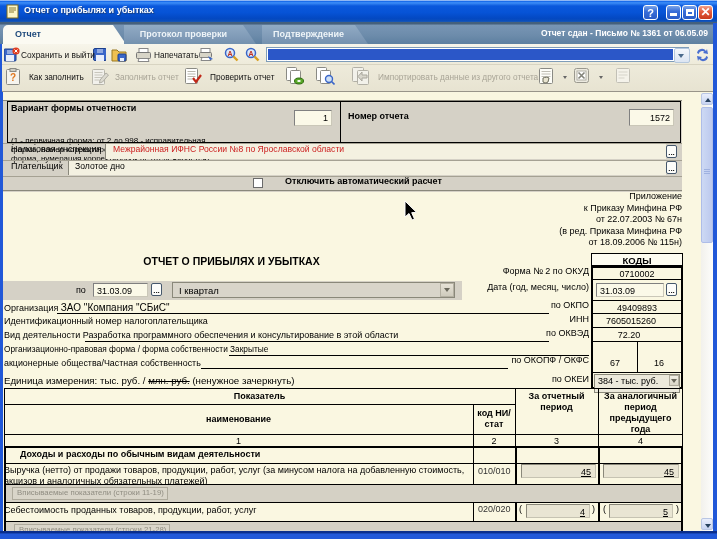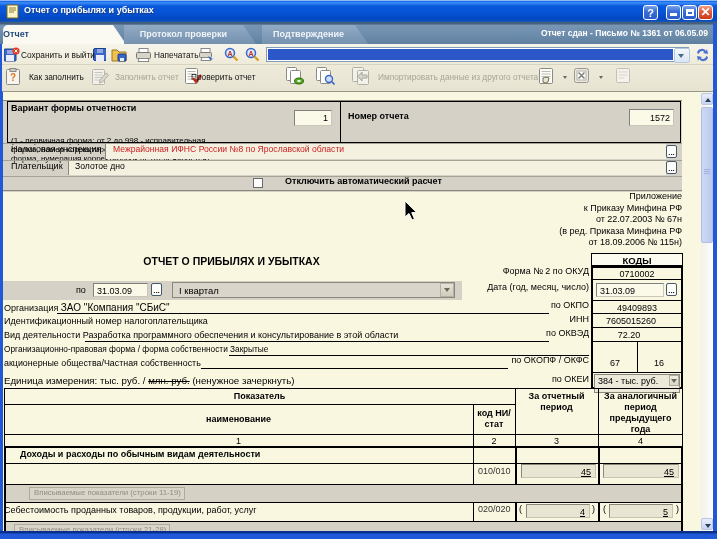--- a/index.html
+++ b/index.html
@@ -11,21 +11,21 @@
   #titletext{left:24px;top:5px;font-size:9px;font-weight:bold;color:#fff;text-shadow:1px 1px 1px #1a3d7a;}
   .tbtn{top:5px;width:15px;height:15px;border:1px solid #fff;border-radius:3px;
     background:linear-gradient(180deg,#7ba4e8 0%,#3a6fd8 40%,#2a5cc8 100%);
     color:#fff;font-size:11px;font-weight:bold;text-align:center;line-height:14px;box-sizing:border-box;}
   #closebtn{background:linear-gradient(180deg,#f2a088 0%,#e35b3d 45%,#c93a1c 100%);}
   
   #tabbar{left:0;top:22px;width:717px;height:22px;background:linear-gradient(180deg,#45607c 0%,#45607c 9%,#7895b4 14%,#6d8cab 60%,#5d7fa0 100%);}
   .tab{top:25px;height:19px;color:#eef4f8;font-weight:bold;font-size:9px;text-align:center;padding-right:13px;box-sizing:border-box;
     background:linear-gradient(180deg,#91abc4 0%,#7e99b6 70%,#7391ae 100%);
     clip-path:polygon(0 0,calc(100% - 13px) 0,100% 100%,0 100%);line-height:19px;}
-  #tab1{left:3px;width:123px;background:#fbfaf2;color:#1f4a7c;text-align:left;padding-left:0;box-sizing:border-box;border-top-left-radius:5px;}
+  #tab1{left:3px;width:123px;background:#fbfaf2;color:#1f4a7c;text-align:left;padding-left:12px;box-sizing:border-box;border-top-left-radius:5px;}
   #tabstatus{right:9px;top:28px;font-size:8.5px;font-weight:bold;color:#fff;}
   
   #toolbars{left:0;top:44px;width:717px;height:48px;background:linear-gradient(180deg,#f7f5ea 0%,#eeebdb 40%,#e7e3d1 100%);}
   .tlabel{position:absolute;font-size:8.3px;color:#111;}
   .tlabel.dis{color:#a9a597;}
   #tbline{left:0;top:64px;width:717px;height:1px;background:#d8d4c2;}
   #tbbot{left:0;top:91px;width:717px;height:1px;background:#99958a;}
   
   #tcombo{left:266px;top:47px;width:423px;height:15px;background:#fff;border:1px solid #7f9db9;box-sizing:border-box;}
   #tcombofill{left:268px;top:49px;width:405px;height:11px;background:#2b57c8;}
@@ -189,21 +189,21 @@
     <path d="M4.5 4.5l6 6M10.5 4.5l-6 6" stroke="#83837a" stroke-width="1.6"></path>
   </svg>
   <div class="abs" style="left:599px;top:76px;width:0;height:0;border:2.5px solid transparent;border-top:3.5px solid #666;"></div>
   <svg class="abs" style="left:616px;top:68px" width="16" height="16">
     <rect x="0.5" y="0.5" width="13" height="14" rx="1" fill="#f4f2ea" stroke="#c2c0b6"></rect>
     <path d="M2.5 4h9M2.5 7h9M2.5 10h6" stroke="#d6d4ca" stroke-width="1"></path>
   </svg>
   <div class="abs sep" style="left:345px;top:68px;height:17px;"></div>
   <div class="abs tlabel" style="left:29px;top:72px;">Как заполнить</div>
   <div class="abs tlabel dis" style="left:115px;top:72px;">Заполнить отчет</div>
-  <div class="abs tlabel" style="left:191px;top:72px;">Проверить отчет</div>
+  <div class="abs tlabel" style="left:210px;top:72px;">Проверить отчет</div>
   <div class="abs sep" style="left:280px;top:68px;height:17px;"></div>
   <div class="abs tlabel dis" style="left:378px;top:72px;">Импортировать данные из другого отчета</div>
   <div class="abs sep" style="left:607px;top:68px;height:17px;"></div>
 
   <div class="abs" id="content">
 
     <div class="abs" id="fsec"></div>
     <div class="abs" id="box1"></div>
     <div class="abs" id="box1div"></div>
     <div class="abs flabel fbold" style="left:8px;top:11px;">Вариант формы отчетности</div>
@@ -300,29 +300,30 @@
     <div class="abs doc cell-center" style="left:1px;top:344px;width:469px;">1</div>
     <div class="abs doc cell-center" style="left:470px;top:344px;width:42px;">2</div>
     <div class="abs doc cell-center" style="left:512px;top:344px;width:83px;">3</div>
     <div class="abs doc cell-center" style="left:595px;top:344px;width:85px;">4</div>
 
     <div class="abs hline" style="left:1px;top:354px;width:679px;height:2px;"></div>
     <div class="abs vline" style="left:1px;top:354px;height:85px;width:2px;"></div>
     <div class="abs vline" style="left:678px;top:354px;height:85px;width:2px;"></div>
     <div class="abs doc fbold" style="left:17px;top:357px;">Доходы и расходы по обычным видам деятельности</div>
     <div class="abs hline" style="left:1px;top:371px;width:679px;"></div>
+    <div class="abs doc" style="left:1px;top:373px;line-height:10.5px;">Выручка (нетто) от продажи товаров, продукции, работ, услуг (за минусом налога на добавленную стоимость,<br>акцизов и аналогичных обязательных платежей)</div>
     <div class="abs vline" style="left:470px;top:354px;height:85px;"></div>
     <div class="abs vline" style="left:512px;top:354px;height:85px;width:2px;"></div>
     <div class="abs vline" style="left:595px;top:354px;height:85px;width:2px;"></div>
     <div class="abs doc" style="left:475px;top:374px;color:#333;">010/010</div>
     <div class="abs sunk" style="left:518px;top:372px;width:75px;height:14px;padding:2px 4px 0 0;">45</div>
     <div class="abs sunk" style="left:600px;top:372px;width:76px;height:14px;padding:2px 4px 0 0;">45</div>
     <div class="abs hline" style="left:1px;top:392px;width:679px;"></div>
     <div class="abs grayband" style="left:3px;top:393px;width:675px;height:17px;"></div>
-    <div class="abs bandlabel" style="left:26px;top:395px;width:150px;height:11px;">Вписываемые показатели (строки 11-19)</div>
+    <div class="abs bandlabel" style="left:9px;top:395px;width:150px;height:11px;">Вписываемые показатели (строки 11-19)</div>
     <div class="abs hline" style="left:1px;top:410px;width:679px;"></div>
     <div class="abs doc" style="left:1px;top:413px;">Себестоимость проданных товаров, продукции, работ, услуг</div>
     <div class="abs doc" style="left:475px;top:412px;color:#333;">020/020</div>
     <div class="abs doc" style="left:516px;top:412px;">(</div>
     <div class="abs sunk" style="left:523px;top:412px;width:64px;height:14px;padding:2px 4px 0 0;">4</div>
     <div class="abs doc" style="left:589px;top:412px;">)</div>
     <div class="abs doc" style="left:600px;top:412px;">(</div>
     <div class="abs sunk" style="left:606px;top:412px;width:64px;height:14px;padding:2px 4px 0 0;">5</div>
     <div class="abs doc" style="left:673px;top:412px;">)</div>
     <div class="abs hline" style="left:1px;top:429px;width:679px;"></div>

